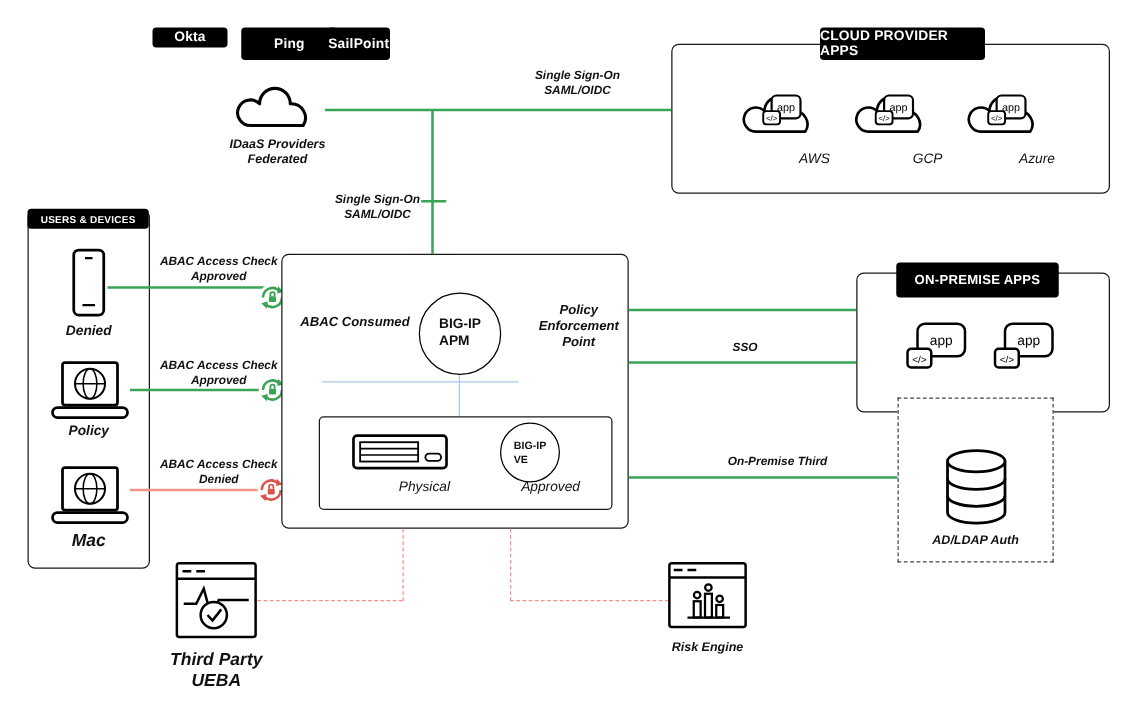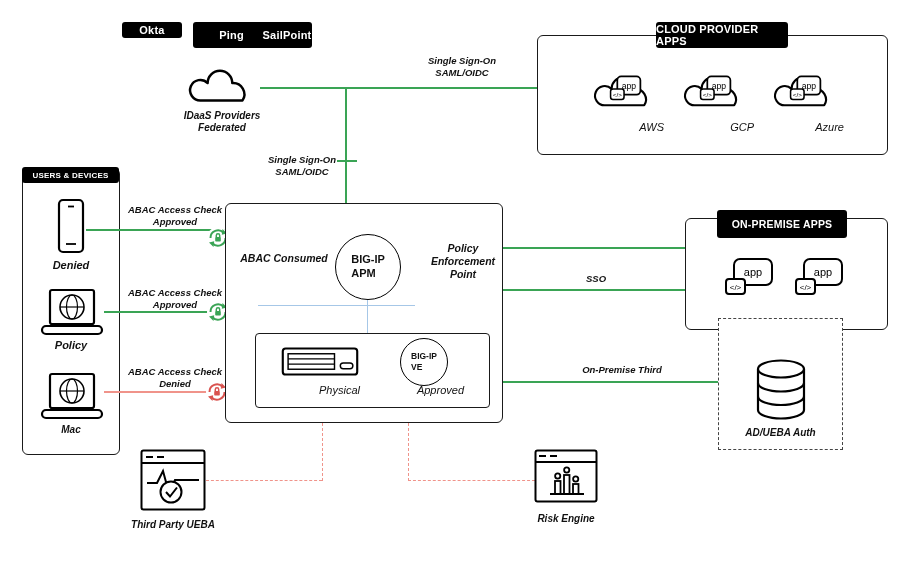--- a/index.html
+++ b/index.html
@@ -94,21 +94,21 @@
   </svg>
   <div class="lbl abs" style="left:32px;top:339px;width:78px;font-size:11px">Policy</div>
 
   <svg class="abs" style="left:40px;top:372px" width="64" height="48" viewBox="0 0 64 48">
     <rect x="10" y="2" width="44" height="34" rx="2" fill="#fff" stroke="#000" stroke-width="2.2"></rect>
     <circle cx="32" cy="19" r="12" fill="#fff" stroke="#000" stroke-width="1.6"></circle>
     <ellipse cx="32" cy="19" rx="5.5" ry="12" fill="none" stroke="#000" stroke-width="1.2"></ellipse>
     <line x1="20" y1="19" x2="44" y2="19" stroke="#000" stroke-width="1.2"></line>
     <rect x="2" y="38" width="60" height="8" rx="4" fill="#fff" stroke="#000" stroke-width="2.2"></rect>
   </svg>
-  <div class="lbl abs" style="left:32px;top:424px;width:78px;font-size:10px">Mac</div>
+  <div class="lbl abs" style="left:32px;top:424px;width:78px;font-size:14px">Mac</div>
 
   <div class="gline abs" style="left:86px;top:229px;width:139px"></div>
   <div class="gline abs" style="left:104px;top:311px;width:121px"></div>
   <div class="rline abs" style="left:104px;top:391px;width:121px"></div>
 
   <div class="lbl abs" style="left:115px;top:204px;width:120px;font-size:9.5px">ABAC Access Check
 Approved</div>
   <div class="lbl abs" style="left:115px;top:287px;width:120px;font-size:9.5px">ABAC Access Check
 Approved</div>
   <div class="lbl abs" style="left:115px;top:366px;width:120px;font-size:9.5px">ABAC Access Check
@@ -187,37 +187,37 @@
     <text x="13.5" y="35" font-size="8" text-anchor="middle" font-family="Liberation Sans, sans-serif">&lt;/&gt;</text>
   </svg>
 
   <div class="dashedbox abs" style="left:718px;top:318px;width:125px;height:132px"></div>
   <svg class="abs" style="left:754px;top:358px" width="54" height="64" viewBox="0 0 54 64">
     <path d="M4 11 V52 A23 8.5 0 0 0 50 52 V11" fill="#fff" stroke="#000" stroke-width="2.2"></path>
     <ellipse cx="27" cy="11" rx="23" ry="8.5" fill="#fff" stroke="#000" stroke-width="2.2"></ellipse>
     <path d="M4 25 A23 8.5 0 0 0 50 25" fill="none" stroke="#000" stroke-width="2.2"></path>
     <path d="M4 38.5 A23 8.5 0 0 0 50 38.5" fill="none" stroke="#000" stroke-width="2.2"></path>
   </svg>
-  <div class="lbl abs" style="left:718px;top:427px;width:125px;font-size:10px">AD/UEBA Auth</div>
+  <div class="lbl abs" style="left:718px;top:427px;width:125px;font-size:10px">AD/LDAP Auth</div>
 
   <div class="rdashv abs" style="left:322px;top:423px;height:58px"></div>
   <div class="rdashh abs" style="left:206px;top:480px;width:116px"></div>
   <div class="rdashv abs" style="left:408px;top:423px;height:58px"></div>
   <div class="rdashh abs" style="left:408px;top:480px;width:127px"></div>
 
   <svg class="abs" style="left:140px;top:449px" width="66" height="64" viewBox="0 0 66 64">
     <rect x="1.5" y="1.5" width="63" height="59" rx="2" fill="#fff" stroke="#000" stroke-width="2"></rect>
     <line x1="1.5" y1="14" x2="64.5" y2="14" stroke="#000" stroke-width="2"></line>
     <line x1="6" y1="8" x2="13" y2="8" stroke="#000" stroke-width="2"></line>
     <line x1="17" y1="8" x2="24" y2="8" stroke="#000" stroke-width="2"></line>
     <polyline points="7,34 17,34 23,22 29,44 35,31 59,31" fill="none" stroke="#000" stroke-width="2"></polyline>
     <circle cx="31" cy="43" r="10.5" fill="#fff" stroke="#000" stroke-width="2"></circle>
     <path d="M26 43 l4 4.5 l7 -9" fill="none" stroke="#000" stroke-width="2"></path>
   </svg>
-  <div class="lbl abs" style="left:120px;top:519px;width:106px;font-size:10px">Third Party UEBA</div>
+  <div class="lbl abs" style="left:120px;top:519px;width:106px;font-size:14px">Third Party UEBA</div>
 
   <svg class="abs" style="left:534px;top:449px" width="64" height="58" viewBox="0 0 64 58">
     <rect x="1.5" y="1.5" width="61" height="51" rx="2" fill="#fff" stroke="#000" stroke-width="2"></rect>
     <line x1="1.5" y1="13" x2="62.5" y2="13" stroke="#000" stroke-width="2"></line>
     <line x1="5" y1="7" x2="12" y2="7" stroke="#000" stroke-width="2"></line>
     <line x1="16" y1="7" x2="23" y2="7" stroke="#000" stroke-width="2"></line>
     <rect x="21" y="32" width="5.5" height="13" fill="#fff" stroke="#000" stroke-width="1.8"></rect>
     <rect x="30" y="26" width="5.5" height="19" fill="#fff" stroke="#000" stroke-width="1.8"></rect>
     <rect x="39" y="35" width="5.5" height="10" fill="#fff" stroke="#000" stroke-width="1.8"></rect>
     <circle cx="23.7" cy="27" r="2.6" fill="#fff" stroke="#000" stroke-width="1.8"></circle>

